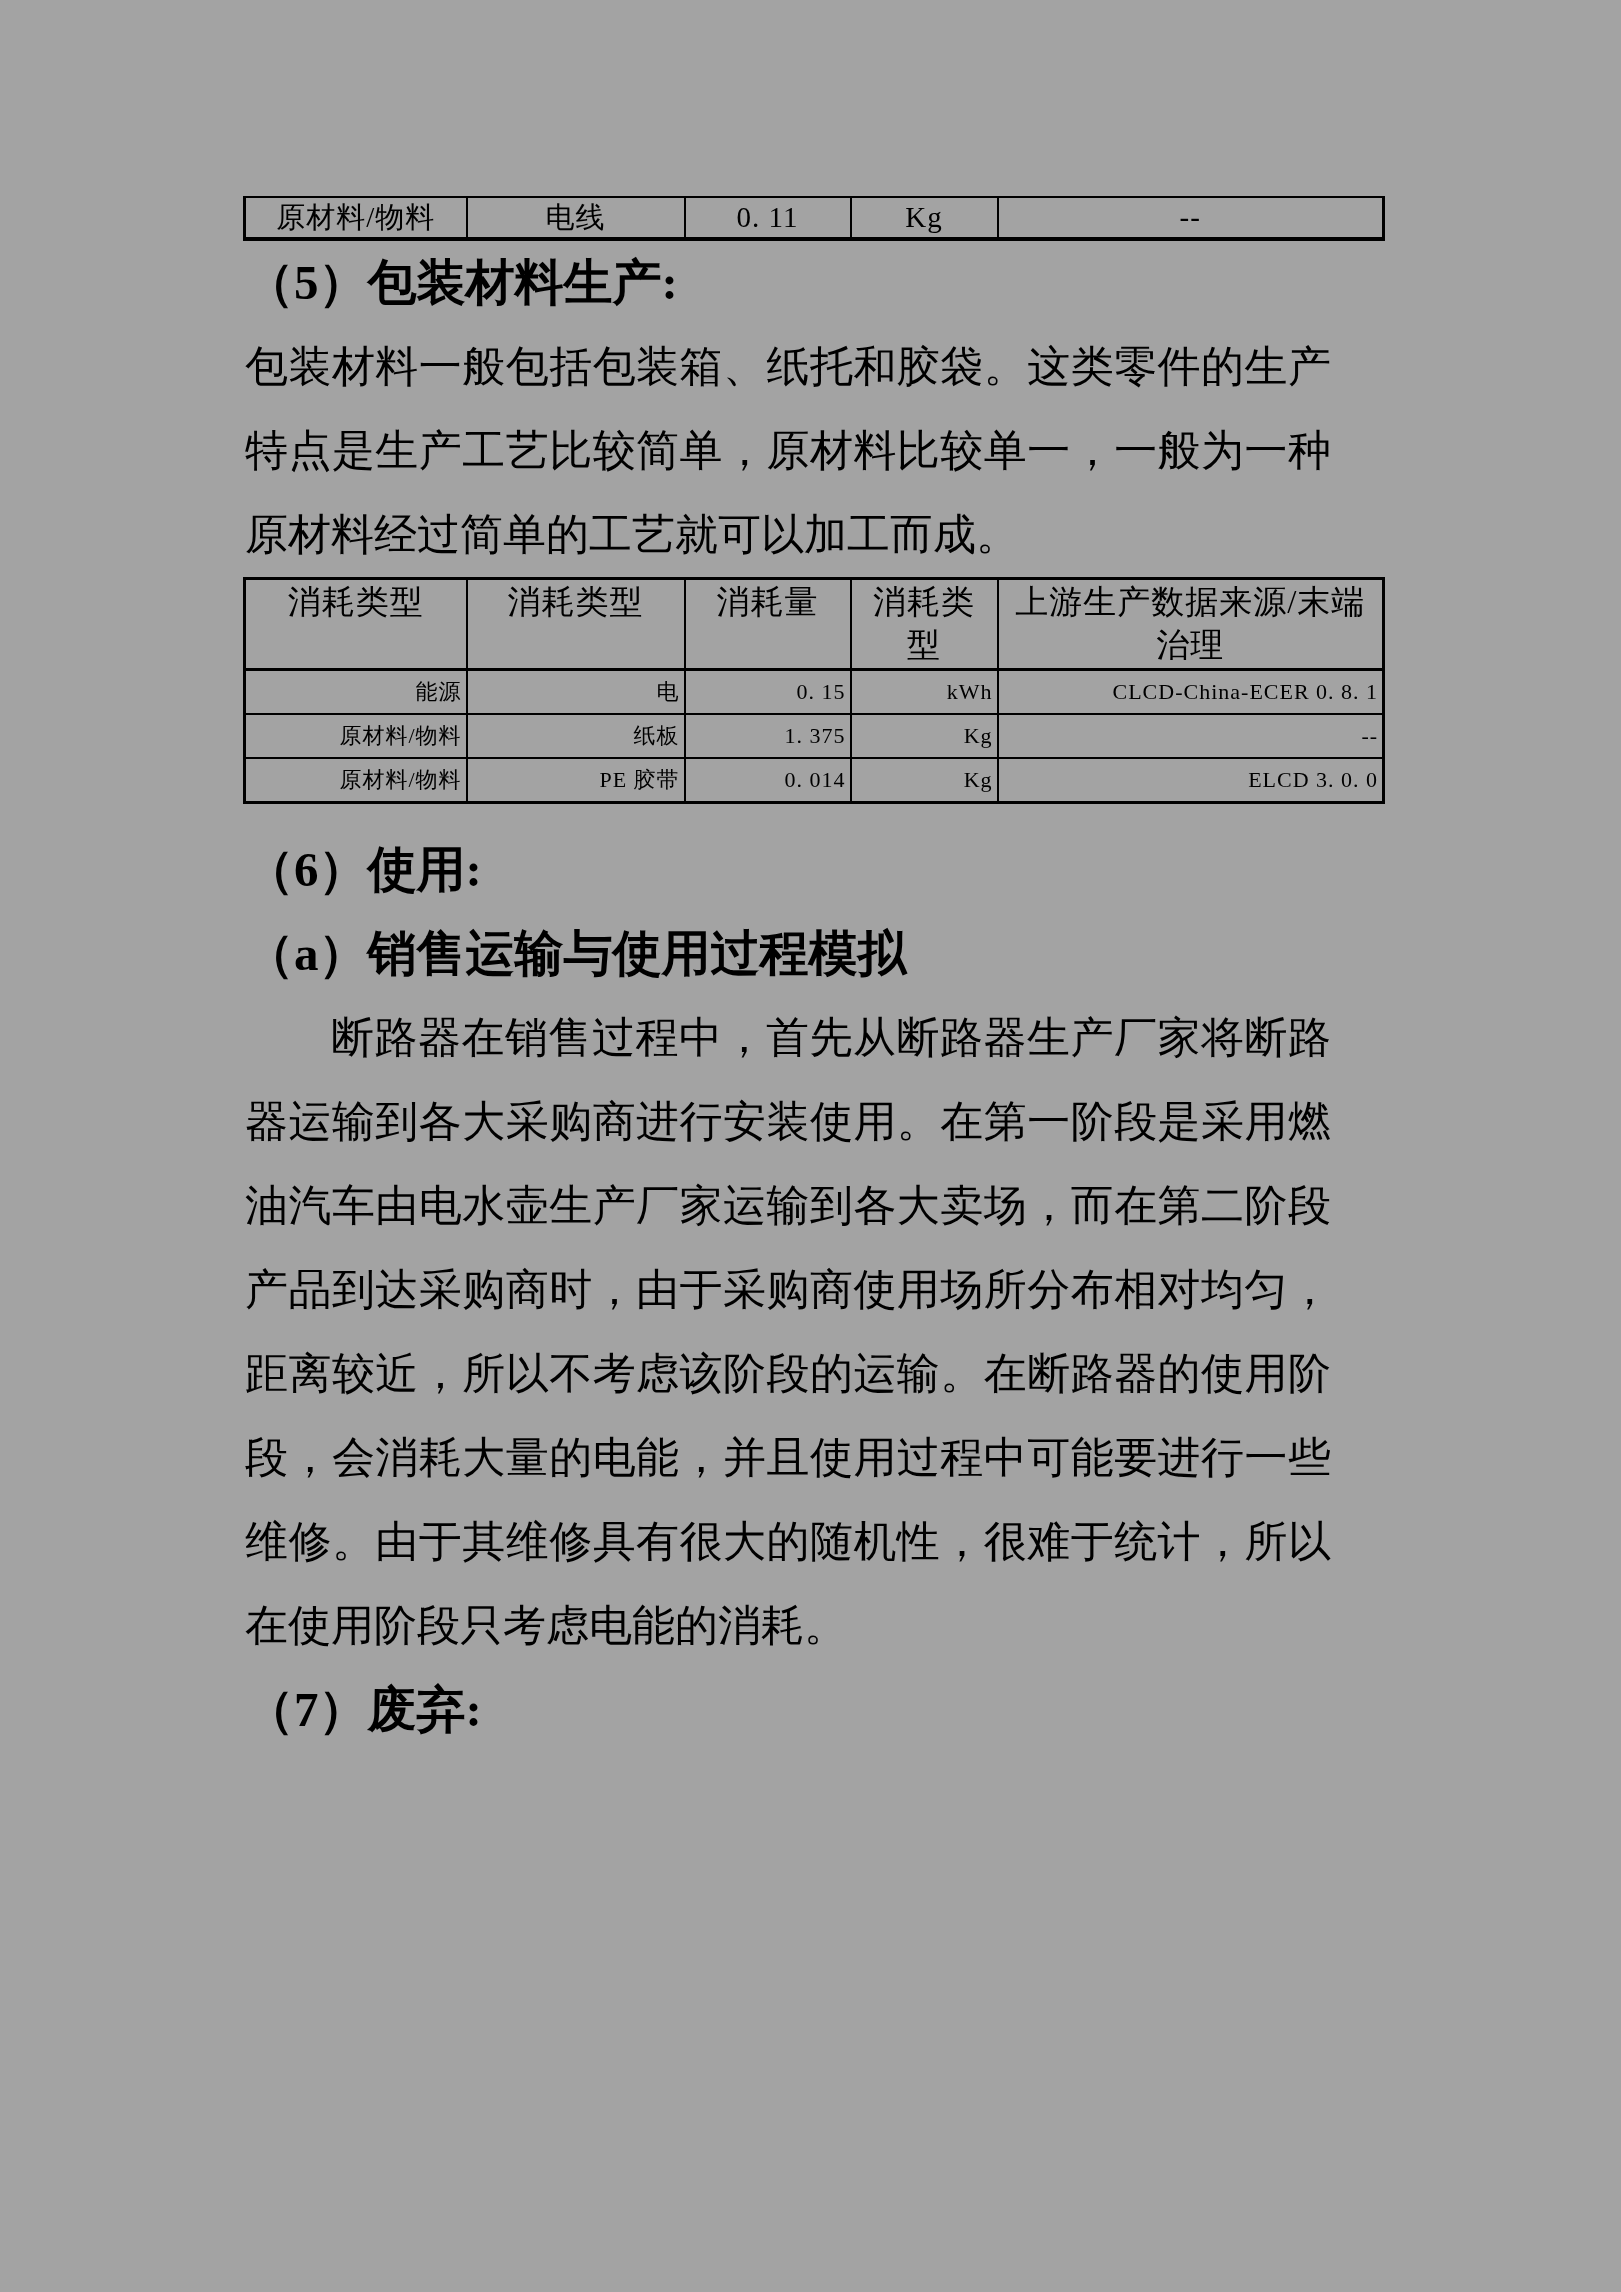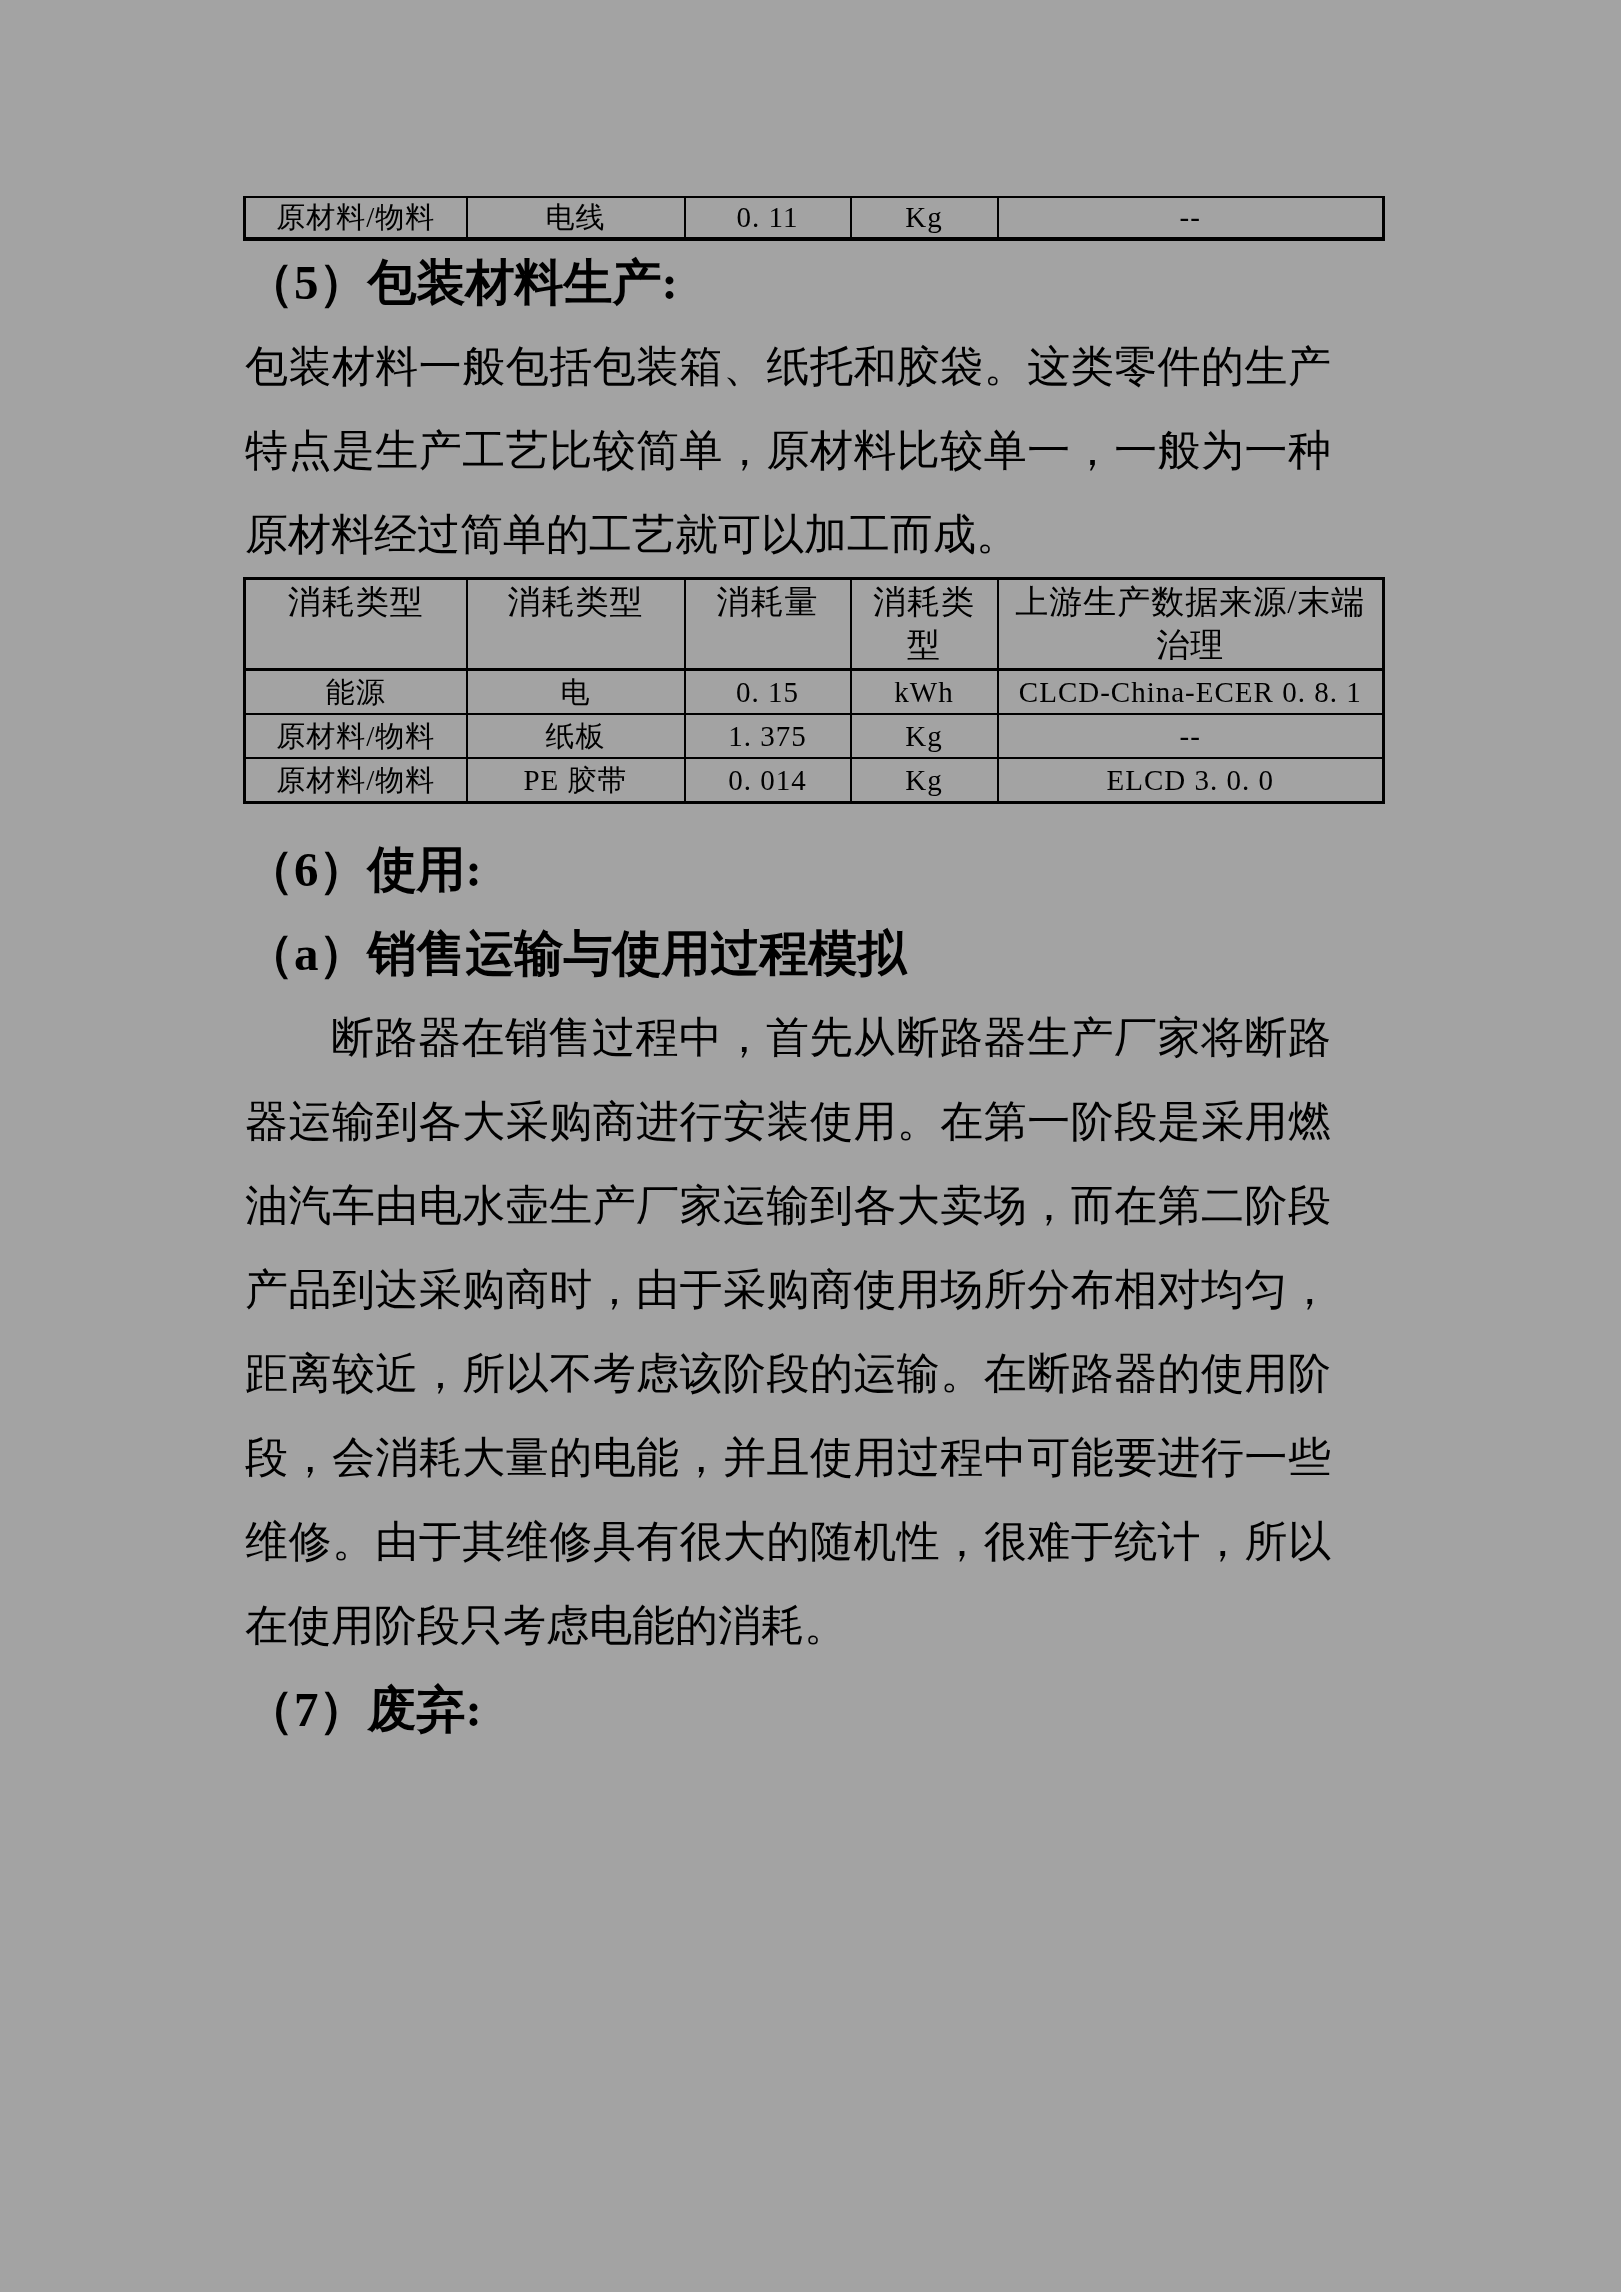--- a/index.html
+++ b/index.html
@@ -31,21 +31,21 @@
   table.tbl-cont {
     margin-top:196px;
     border:3.9px solid #000;
     border-top-width:2px;
     border-bottom-width:4.9px;
   }
   .tbl-cont td { font-size:29px; line-height:37px; height:37px; letter-spacing:1px; }
 
   table.tbl-main { margin-top:0; border:3.9px solid #000; }
   .tbl-main th { font-size:33px; line-height:43px; height:86px; letter-spacing:1px; border-bottom-width:3.9px; }
-  .tbl-main td { font-size:29px; line-height:40px; height:40px; letter-spacing:1px; }
+  .tbl-main td { font-size:22px; line-height:40px; height:40px; letter-spacing:1px;text-align:right; }
   .wrap-narrow { display:inline-block; width:108px; }
   .wrap-wide  { display:inline-block; width:363px; }
 
   
   h2, h3 {
     margin:0 0 0 2px;
     font-size:49px;
     font-weight:bold;
     line-height:84px;
   }

